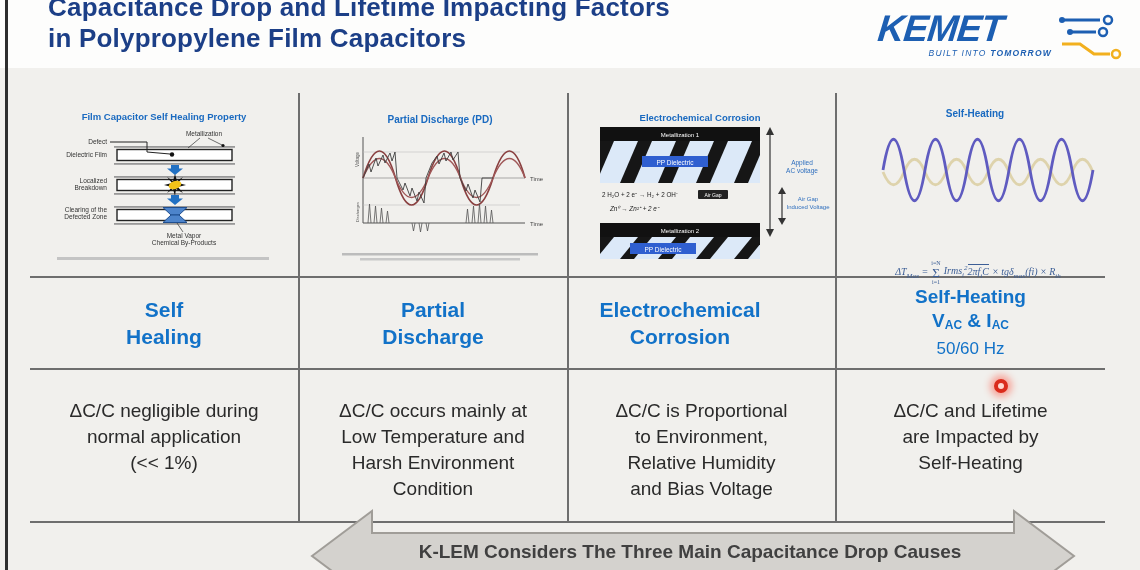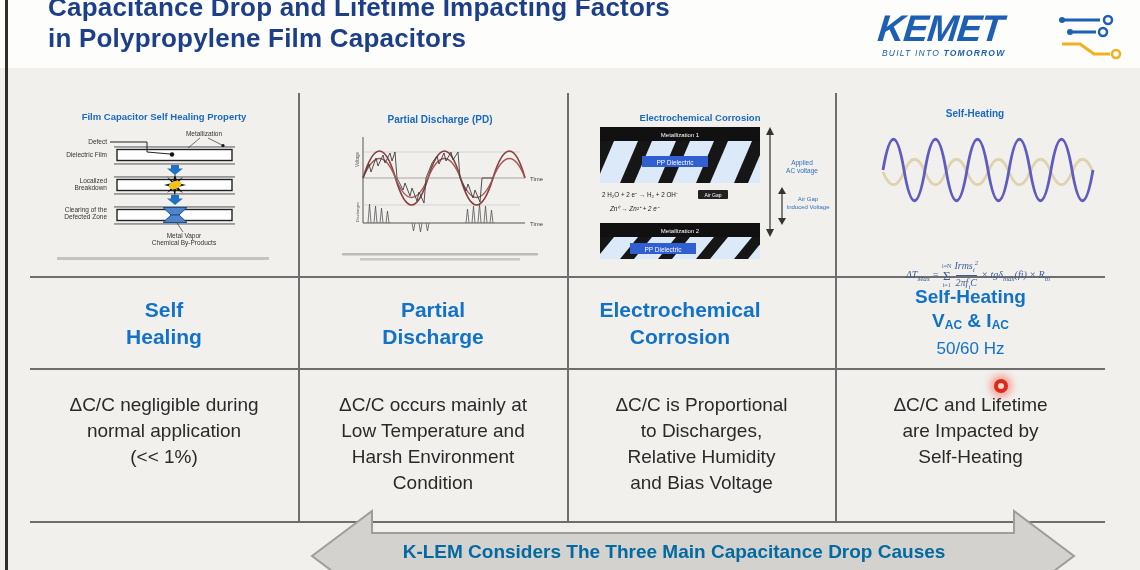--- a/index.html
+++ b/index.html
@@ -6,52 +6,52 @@
   .slide{
     position:relative;width:1140px;height:570px;overflow:hidden;
     background:#f1f0ed;font-family:"Liberation Sans",sans-serif;
   }
   .header-band{position:absolute;left:0;top:0;width:1140px;height:68px;background:#fdfdfc;}
   .left-edge{position:absolute;left:5px;top:0;width:3px;height:570px;background:#2e2e2e;}
   .slide-title{position:absolute;left:48px;top:-8px;color:#1c3f87;font-weight:bold;font-size:26px;line-height:31px;letter-spacing:.2px;}
   
   .logo{position:absolute;left:868px;top:6px;width:270px;height:58px;}
   .logo-word{position:absolute;left:10px;top:2px;font-size:37px;font-weight:bold;font-style:italic;color:#1d5fb2;letter-spacing:-1px;transform:skewX(-6deg);}
-  .logo-tag{position:absolute;left:14px;top:42px;width:170px;text-align:left;font-size:8.5px;font-style:italic;color:#1d5fb2;letter-spacing:1.2px;white-space:nowrap;}
+  .logo-tag{position:absolute;left:14px;top:42px;width:170px;text-align:right;font-size:8.5px;font-style:italic;color:#1d5fb2;letter-spacing:1.2px;white-space:nowrap;}
   .logo-tag b{font-weight:bold;}
   .logo-icon{position:absolute;left:190px;top:4px;}
   
   .vline{position:absolute;top:93px;width:2px;height:429px;background:#6e6e6e;}
   .hline{position:absolute;left:30px;width:1075px;height:2px;background:#6e6e6e;}
   
   .colhead{position:absolute;top:277px;height:91px;display:flex;flex-direction:column;justify-content:center;align-items:center;color:#1272c8;font-weight:bold;font-size:21px;line-height:27px;text-align:center;}
   .colhead .freq{font-weight:normal;font-size:17px;line-height:23px;text-align:center;}
   .colhead sub{font-size:12px;vertical-align:-2px;}
   
-  .coldesc{position:absolute;top:368px;height:154px;padding-top:24px;box-sizing:border-box;color:#2a2a2a;font-size:19px;line-height:26px;text-align:center;}
+  .coldesc{position:absolute;top:368px;height:154px;padding-top:30px;box-sizing:border-box;color:#2a2a2a;font-size:19px;line-height:26px;text-align:center;}
   
   .fig{position:absolute;}
   
   .laser{position:absolute;left:994px;top:379px;width:14px;height:14px;border-radius:50%;
     background:#ffd7cf;border:4px solid #da2b1c;box-sizing:border-box;
     box-shadow:0 0 7px 4px rgba(255,70,50,.45);}
   
   .banner-svg{position:absolute;left:300px;top:500px;}
-  .banner-text{position:absolute;left:314px;top:541px;width:720px;text-align:center;color:#0369a1;font-weight:bold;font-size:19px;}
+  .banner-text{position:absolute;left:330px;top:541px;width:720px;text-align:center;color:#404040;font-weight:bold;font-size:19px;}
   
   .svgtxt{font-family:"Liberation Sans",sans-serif;}
   
   .formula{position:absolute;left:852px;top:220px;width:252px;display:flex;justify-content:center;align-items:center;gap:3px;
     color:#3c5e96;font-size:10px;font-style:italic;font-family:"Liberation Serif",serif;margin-top:40px;}
   .formula sub{font-size:7px;}
   .formula sup{font-size:7px;}
   .sigma{display:flex;flex-direction:column;align-items:center;line-height:1;}
   .sigma .lim{font-size:6px;font-style:normal;}
   .sigma .sg{font-size:13px;font-style:normal;}
-  .frac{display:inline-flex;flex-direction:column;align-items:center;line-height:1.1;}
+  .frac{display:inline-flex;flex-direction:row;align-items:center;line-height:1.1;}
   .frac .den{border-top:1px solid #3c5e96;padding-top:1px;}
 </style>
 </head>
 <body>
 
 <div class="slide">
 
   <div class="header-band"></div>
   <div class="left-edge"></div>
 
@@ -251,21 +251,21 @@
     <div>(&lt;&lt; 1%)</div>
   </div>
   <div class="coldesc" style="left:299px;width:268px">
     <div>ΔC/C occurs mainly at</div>
     <div>Low Temperature and</div>
     <div>Harsh Environment</div>
     <div>Condition</div>
   </div>
   <div class="coldesc" style="left:568px;width:267px">
     <div>ΔC/C is Proportional</div>
-    <div>to Discharges,</div>
+    <div>to Environment,</div>
     <div>Relative Humidity</div>
     <div>and Bias Voltage</div>
   </div>
   <div class="coldesc" style="left:836px;width:269px">
     <div>ΔC/C and Lifetime</div>
     <div>are Impacted by</div>
     <div>Self-Heating</div>
   </div>
 
   <div class="laser"></div>

